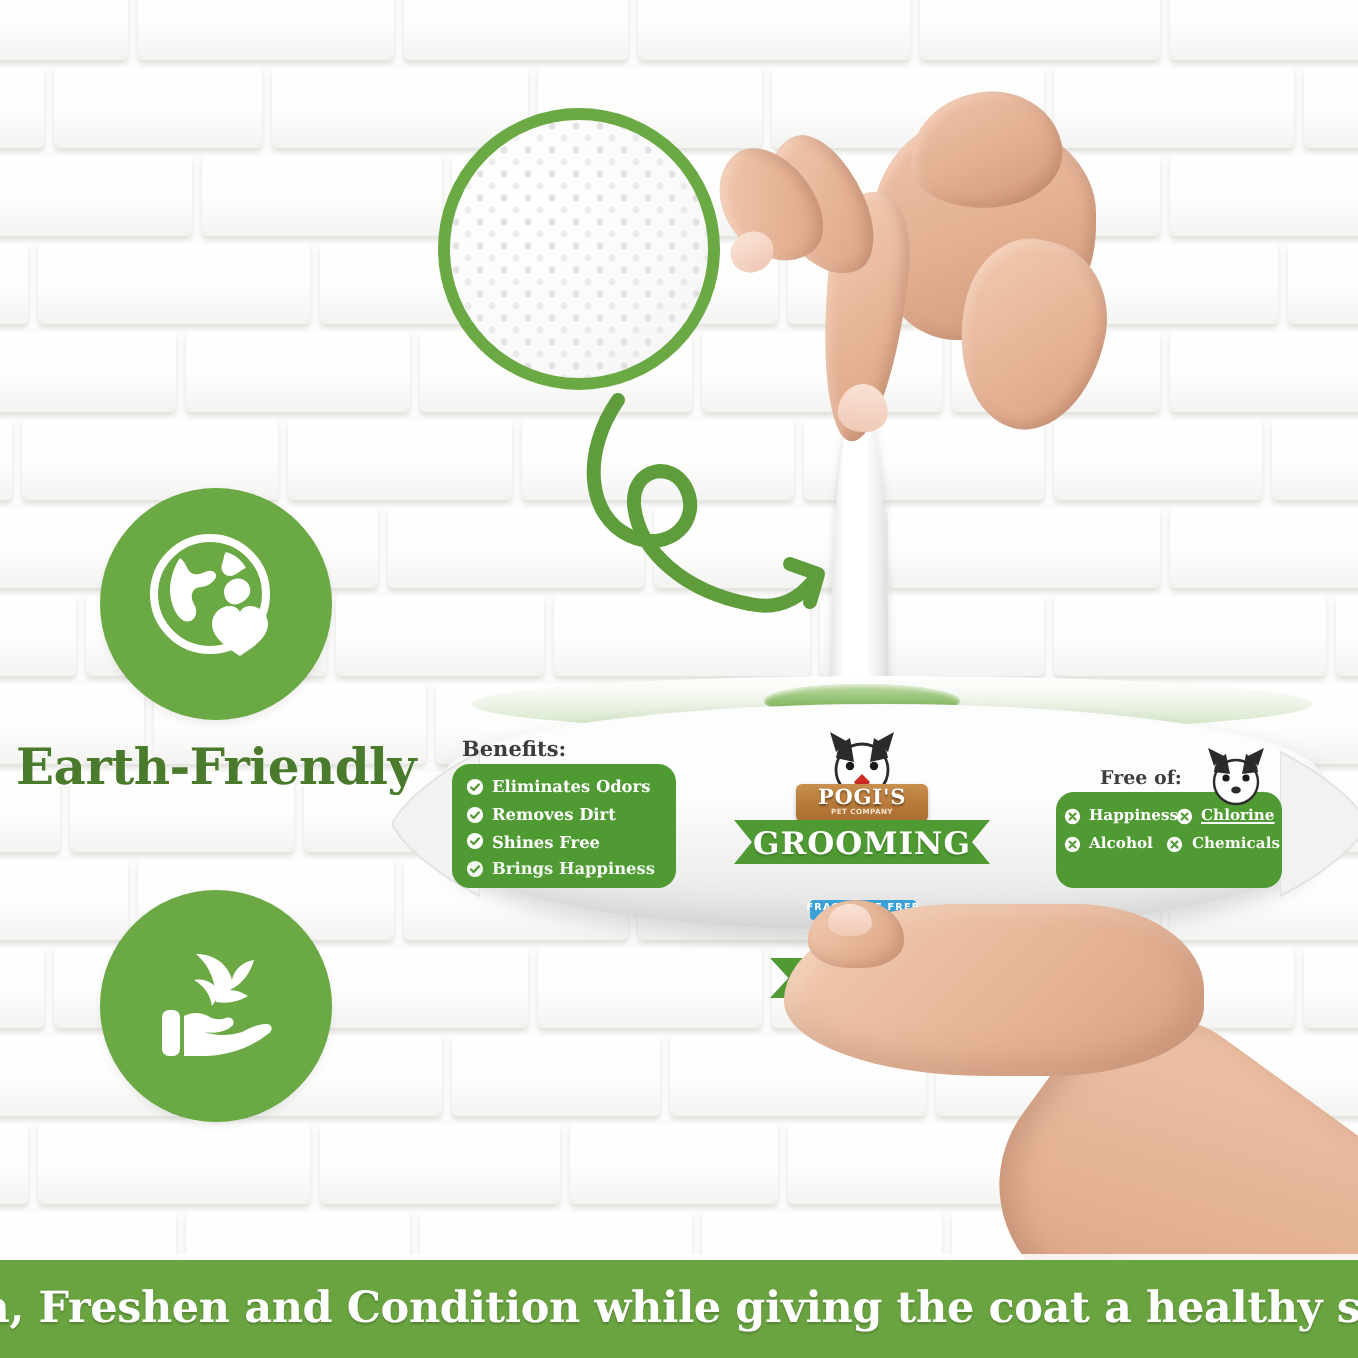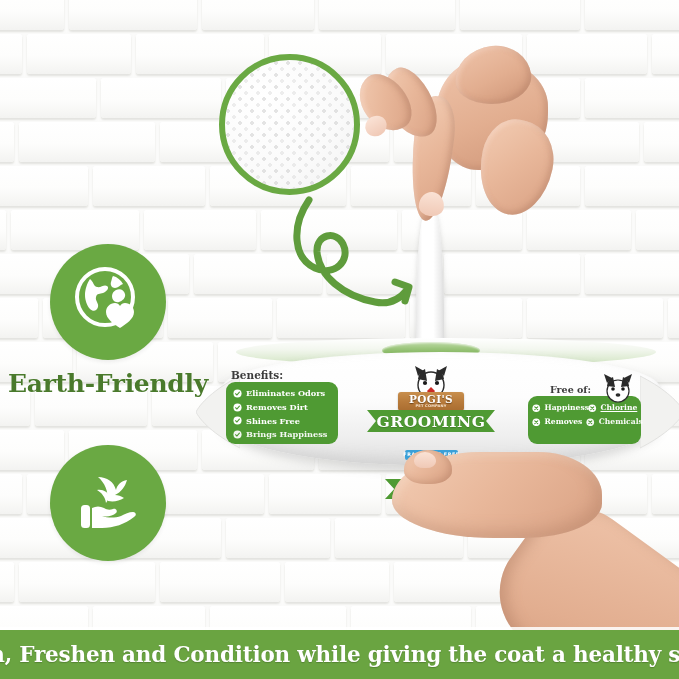--- a/index.html
+++ b/index.html
@@ -444,21 +444,21 @@
           </svg>
           <span>Chlorine</span>
         </div>
       </div>
       <div style="display:flex;gap:4px;">
         <div class="panel-item" style="font-size:7.6px;width:52px;">
           <svg class="ck" width="8.5" height="8.5" viewBox="0 0 16 16">
             <circle cx="8" cy="8" r="7.2" fill="#ffffff"></circle>
             <path d="M5.2 5.2l5.6 5.6M10.8 5.2l-5.6 5.6" stroke="#4f9a33" stroke-width="2" stroke-linecap="round"></path>
           </svg>
-          <span>Removes</span>
+          <span>Alcohol</span>
         </div>
         <div class="panel-item" style="font-size:7.6px;opacity:.95;text-align:center;">
           <svg class="ck" width="8.5" height="8.5" viewBox="0 0 16 16">
             <circle cx="8" cy="8" r="7.2" fill="#ffffff"></circle>
             <path d="M5.2 5.2l5.6 5.6M10.8 5.2l-5.6 5.6" stroke="#4f9a33" stroke-width="2" stroke-linecap="round"></path>
           </svg>
           <span>Chemicals</span>
         </div>
       </div>
     </div>

